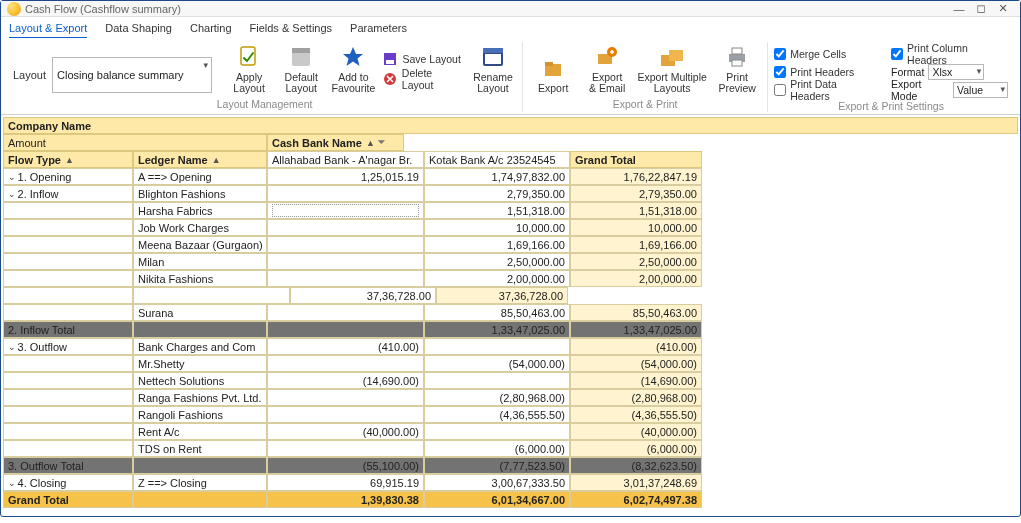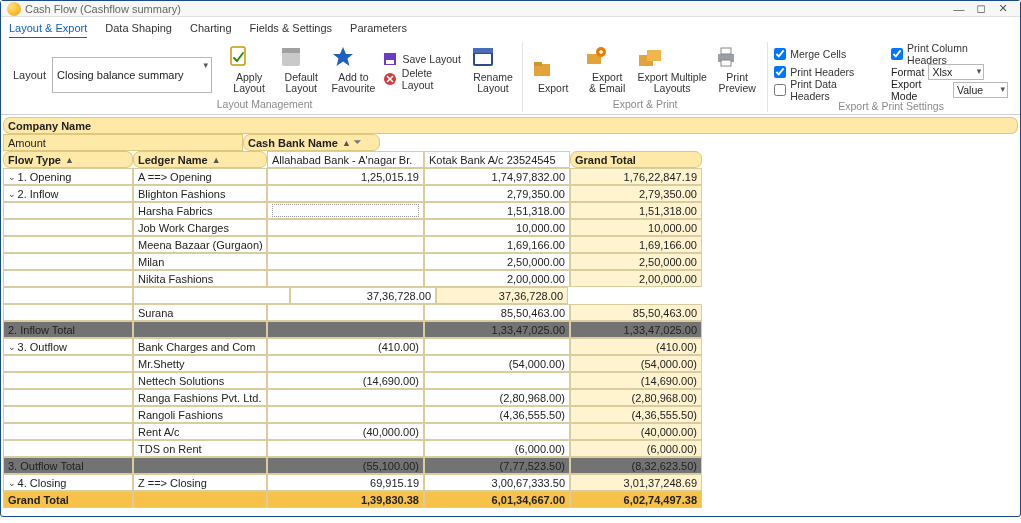--- a/index.html
+++ b/index.html
@@ -10,42 +10,42 @@
     .titlebar .ttext { color:#666; font-size:11px;}
     .titlebar .wbtn { width:22px; text-align:center; color:#555;}
     .titlebar .spacer { flex:1;}
     .menubar { padding:2px 8px 0 8px; display:flex; gap:18px; font-size:11px; color:#333; border-bottom:0; }
     .menubar .menuitem { padding:3px 0; cursor:default;}
     .menubar .menuitem.active { color:#0a5fcf; border-bottom:1px solid #0a5fcf;}
     .ribbon { display:flex; align-items:flex-start; padding:4px 6px 0 6px; border-bottom:1px solid #d0d0d0;}
     .ribgroup { display:flex; flex-direction:column; align-items:center; border-right:1px solid #e3e3e3; padding:0 6px;}
     .ribgroup.noborder { border-right:none;}
     .ribrow { display:flex; align-items:flex-end; gap:6px;}
-    .bigbtn { display:flex; flex-direction:column; width:48px; padding:2px 0; cursor:default;}
+    .bigbtn { display:flex; flex-direction:column; align-items:center; width:48px; padding:2px 0; cursor:default;}
     .bigbtn .ic { width:26px; height:26px; display:flex; align-items:center; justify-content:center;}
     .bigbtn .lbl { text-align:center; font-size:10.5px; line-height:11px; margin-top:2px; color:#333;}
     .smallbtn { display:flex; align-items:center; gap:4px; height:18px; cursor:default; font-size:10.5px; color:#333;}
     .smallbtn .ic { width:16px; height:16px; display:flex; align-items:center; justify-content:center;}
     .grpcap { color:#8a8a8a; font-size:10.5px; margin:2px 0 2px 0; text-align:center; width:100%;}
     .layoutpick { display:flex; align-items:center; gap:6px; margin-right:8px;}
     .layoutpick label { font-size:11px; color:#333;}
     .layoutpick .sel { border:1px solid #b7b7b7; height:36px; min-width:160px; padding:0 14px 0 4px; position:relative; background:#fff; font-size:11px; display:flex; align-items:center;}
     .layoutpick .sel::after{content:"▾"; position:absolute; right:3px; top:2px; color:#555; font-size:9px;}
     .chkrow { display:flex; align-items:center; gap:4px; height:16px; font-size:10.5px; color:#333;}
     .chkrow input { margin:0; width:12px; height:12px;}
     .fmt { display:flex; align-items:center; gap:4px; height:16px; font-size:10.5px;}
     .fmt .sel { border:1px solid #b7b7b7; height:16px; width:56px; padding:0 12px 0 3px; position:relative; background:#fff; font-size:10.5px; display:flex; align-items:center;}
     .fmt .sel::after{content:"▾"; position:absolute; right:2px; top:1px; color:#555; font-size:9px;}
     .svg path{stroke-linecap:round;stroke-linejoin:round;}
     
     .content { padding:2px 2px 0 2px;}
     .bandrow { display:flex; }
     .cell { border:1px solid #d9cda0; padding:2px 4px; font-size:11px; background:#fff; overflow:hidden; white-space:nowrap; display:flex; align-items:center; height:17px;}
     .hcell { background:#ffe9a8; border-color:#dcc87e; font-weight:400; }
-    .hcell.strong { font-weight:600;border-radius:7px;}
+    .hcell.strong { font-weight:600;}
     .rnum { justify-content:flex-end;}
     .chev { margin-right:2px; font-size:9px; color:#444;}
     .sortarr { margin-left:4px; font-size:9px; color:#555;}
     .filtic { margin-left:3px; font-size:9px; color:#777;}
     .w-flow { width:130px;}
     .w-ledger { width:134px;}
     .w-bank1 { width:157px;}
     .w-bank2 { width:146px;}
     .w-total { width:132px;}
     .tot { background:#fff4cf;}
@@ -222,21 +222,21 @@
       <div class="grpcap">Export &amp; Print Settings</div>
     </div>
   </div>
 
   <div class="content">
 
     <div class="bandrow">
       <div class="cell hcell strong firstcol-edge" style="width:100%;">Company Name</div>
     </div>
     <div class="bandrow">
-      <div class="cell hcell firstcol-edge" style="width:240px;">Amount</div>
+      <div class="cell hcell firstcol-edge" style="width:264px;">Amount</div>
       <div class="cell hcell strong" style="flex:0 0 auto; width:auto; padding-right:18px;">
           <span>Cash Bank Name</span>
           <span class="sortarr">▲</span>
           <span class="filtic">⏷</span>
         </div>
     </div>
 
     <div class="bandrow">
       <div class="cell hcell strong w-flow firstcol-edge">
           <span>Flow Type</span>

